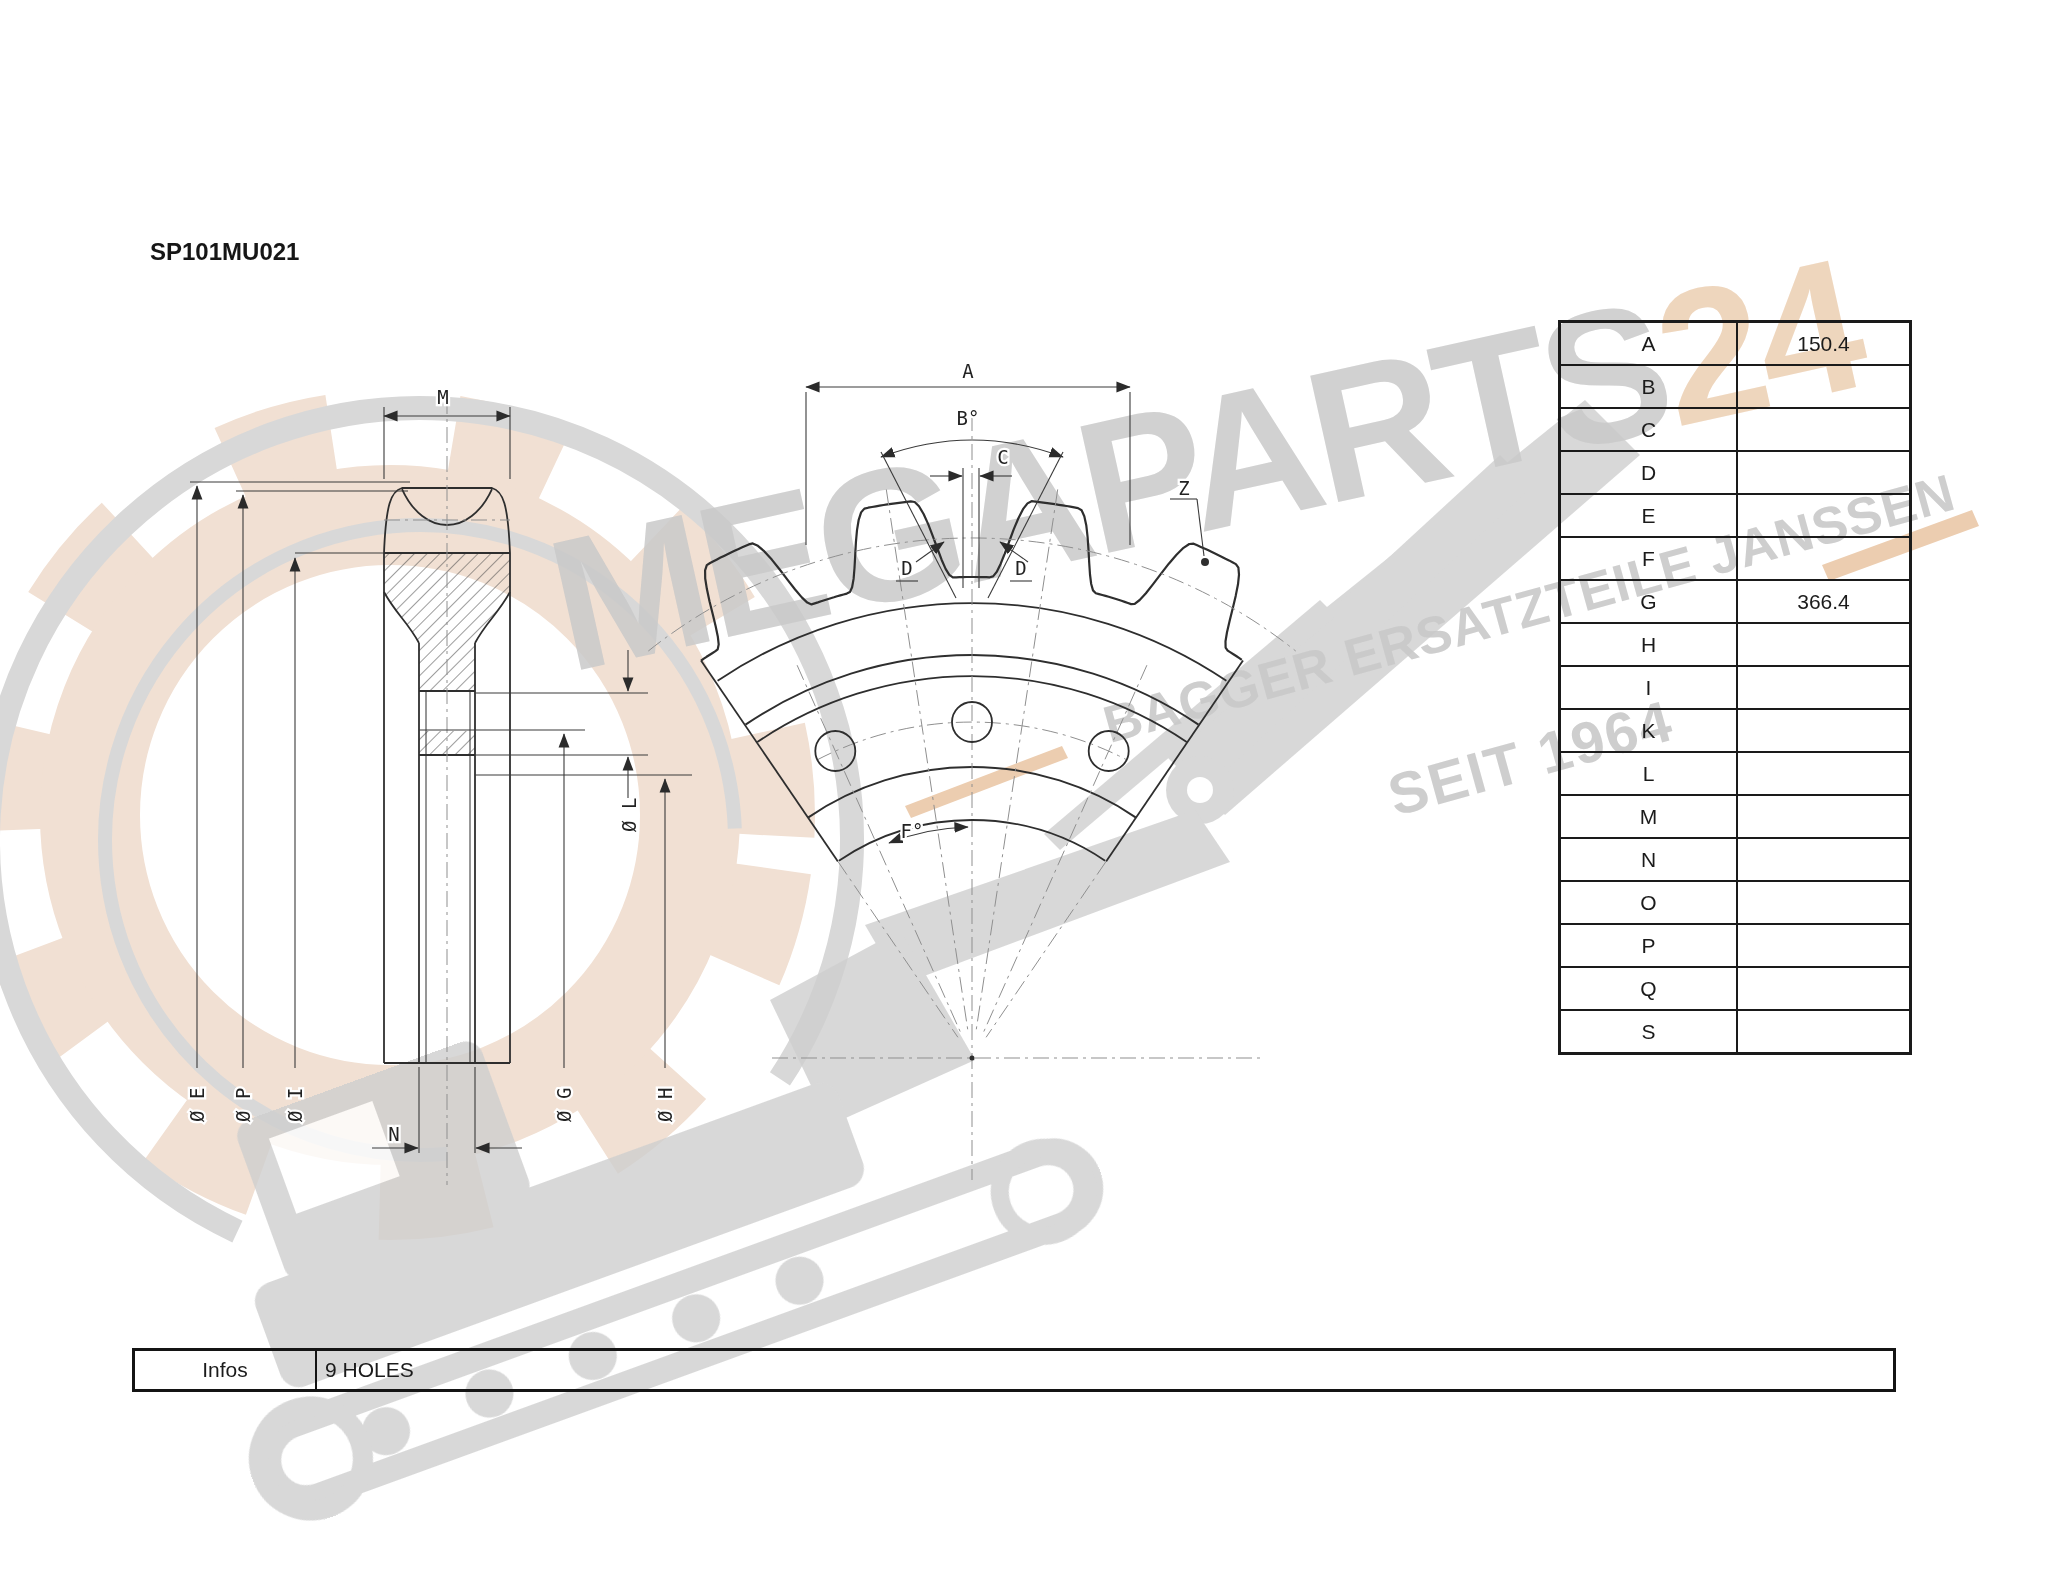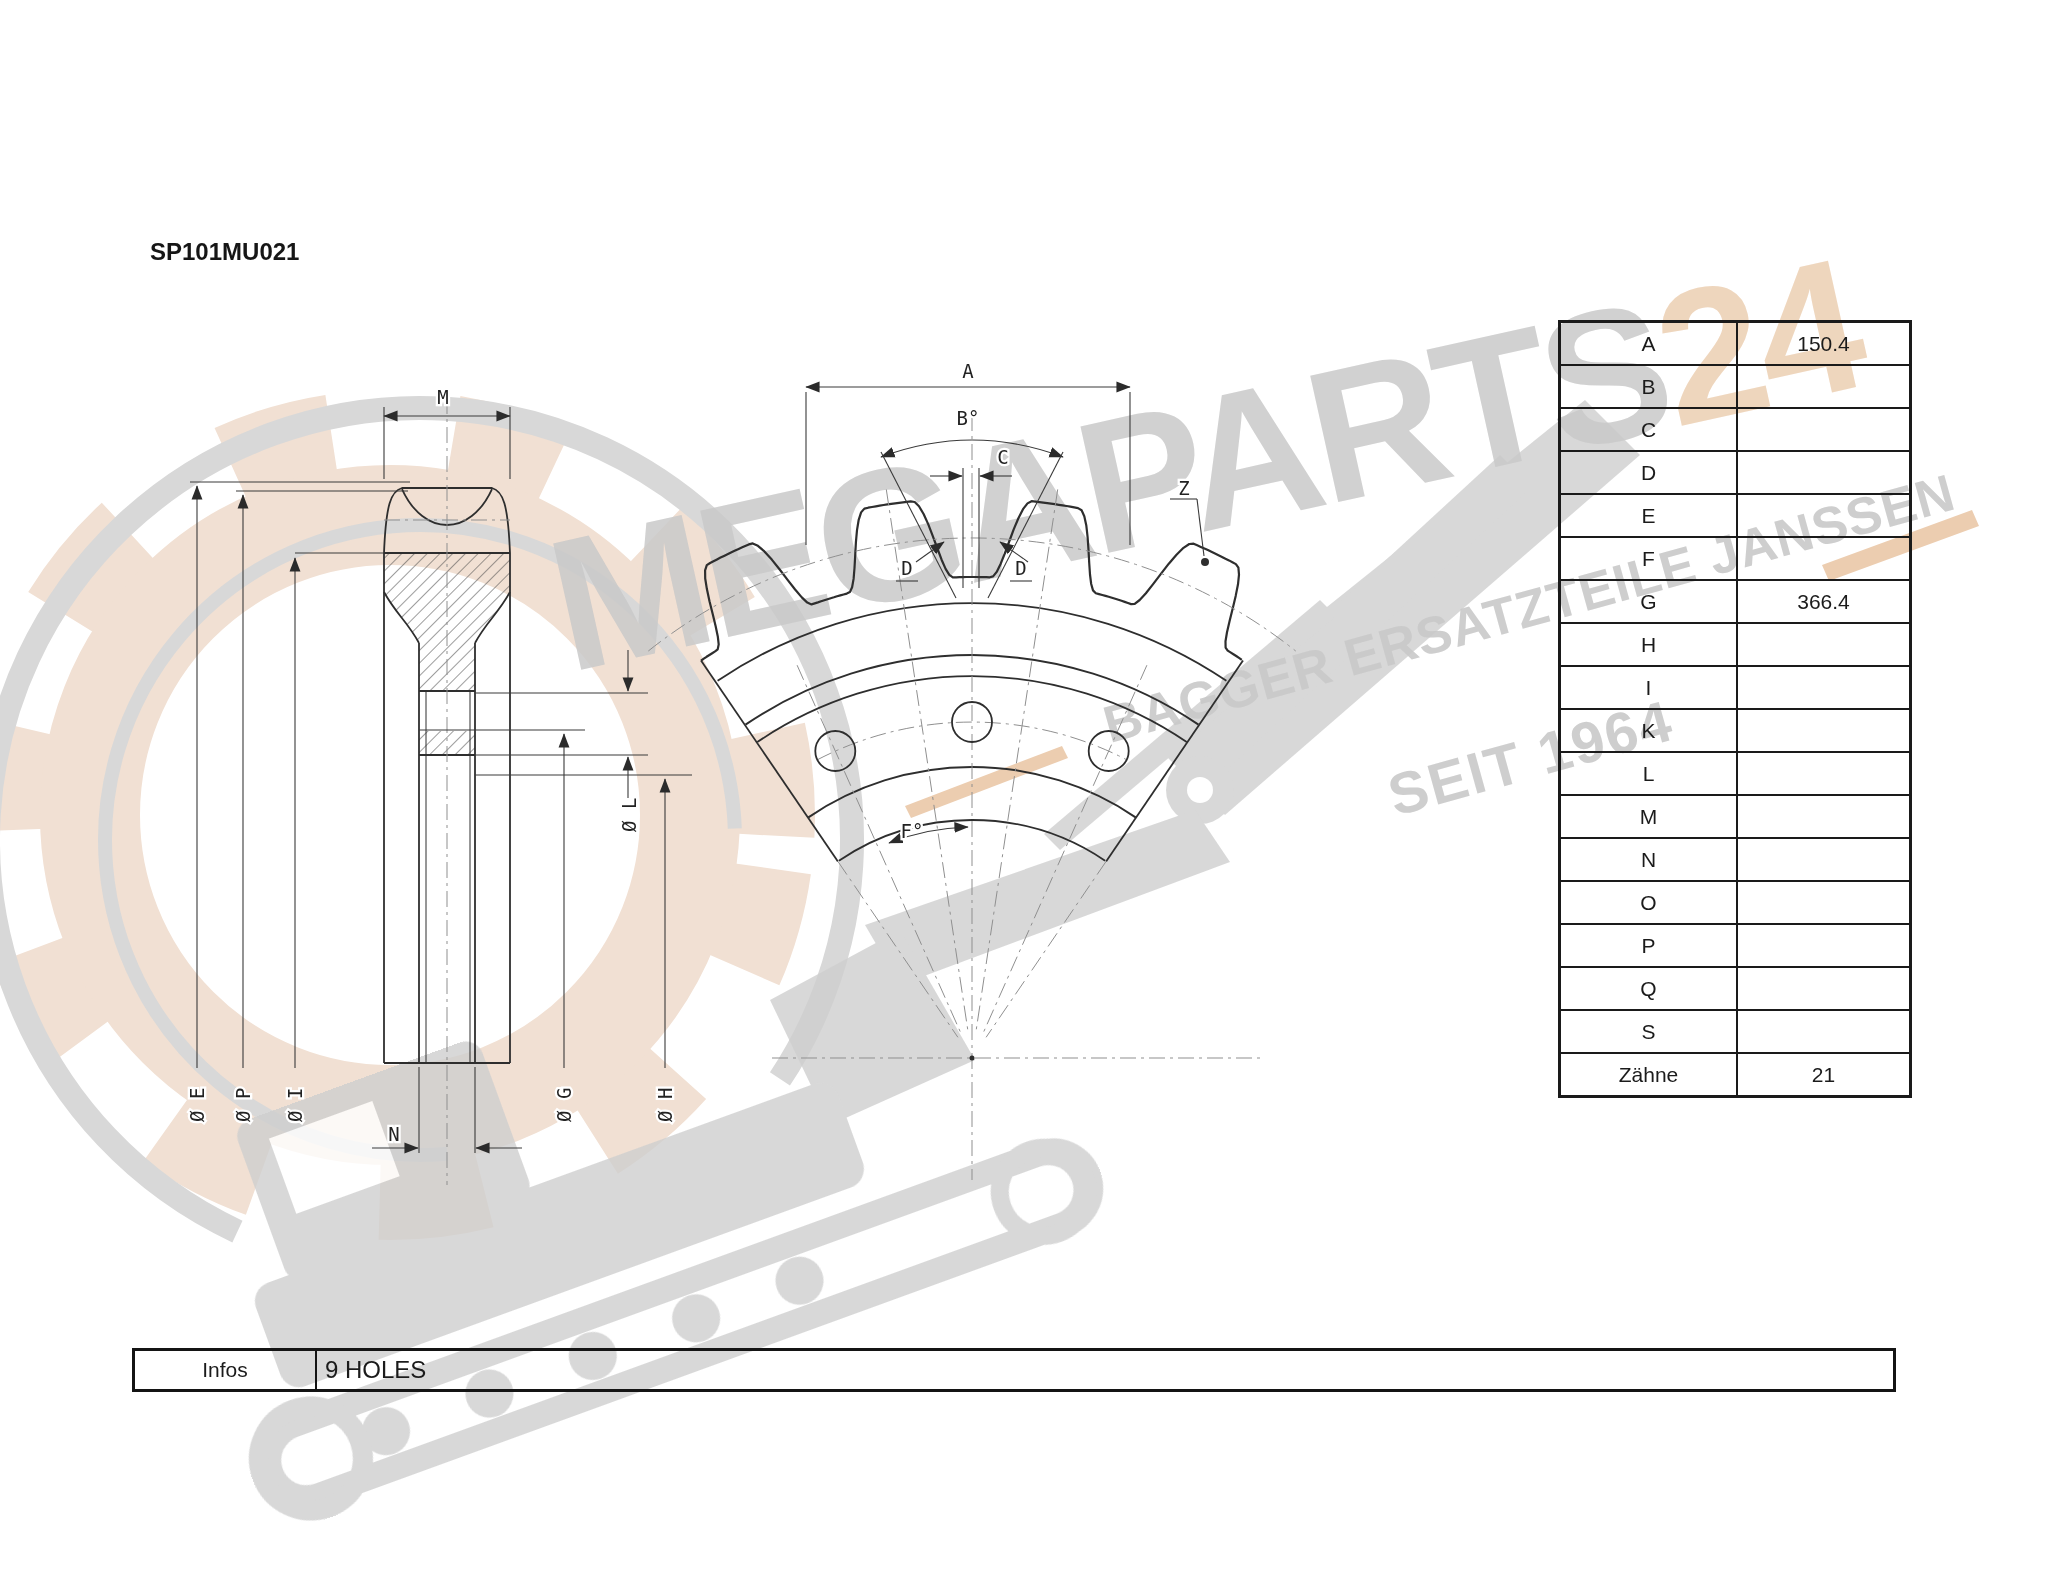--- a/index.html
+++ b/index.html
@@ -23,21 +23,21 @@
   .spec{position:absolute;left:1558px;top:320px;z-index:2;border-collapse:collapse;
         table-layout:fixed;width:354px;background:transparent;}
   .spec td{border:2px solid #1a1a1a;height:41px;text-align:center;font-size:21px;color:#1b1b1b;padding:0;}
   .spec{border:3px solid #1a1a1a;}
   .spec td.lbl{width:175px;}
   
   .infobar{position:absolute;left:132px;top:1348px;z-index:2;width:1764px;height:44px;
            border:3px solid #141414;display:flex;box-sizing:border-box;background:transparent;}
   .infobar .cell-l{width:180px;border-right:2px solid #141414;display:flex;align-items:center;
                    justify-content:center;font-size:21px;color:#1b1b1b;}
-  .infobar .cell-r{flex:1;display:flex;align-items:center;padding-left:8px;font-size:24px;color:#1b1b1b;}
+  .infobar .cell-r{flex:1;display:flex;align-items:center;padding-left:8px;font-size:21px;color:#1b1b1b;}
 </style>
 </head>
 <body>
 
 <div class="wm">
   <svg width="2057" height="1589">
 
     <g>
       <circle cx="390" cy="815" r="385" fill="none" stroke="#f1e0d3" stroke-width="80" stroke-dasharray="105 123" transform="rotate(8 390 815)"></circle>
       <circle cx="390" cy="815" r="300" fill="none" stroke="#f1e0d3" stroke-width="100"></circle>
@@ -269,23 +269,19 @@
         <td></td>
       </tr>
     <tr>
         <td class="lbl">Q</td>
         <td></td>
       </tr>
     <tr>
         <td class="lbl">S</td>
         <td></td>
       </tr>
-    <tr>
-        <td class="lbl">Zähne</td>
-        <td>21</td>
-      </tr>
   </tbody>
 </table>
 
 <div class="infobar">
   <div class="cell-l">Infos</div>
   <div class="cell-r">9 HOLES</div>
 </div>
 
 </body></html>

